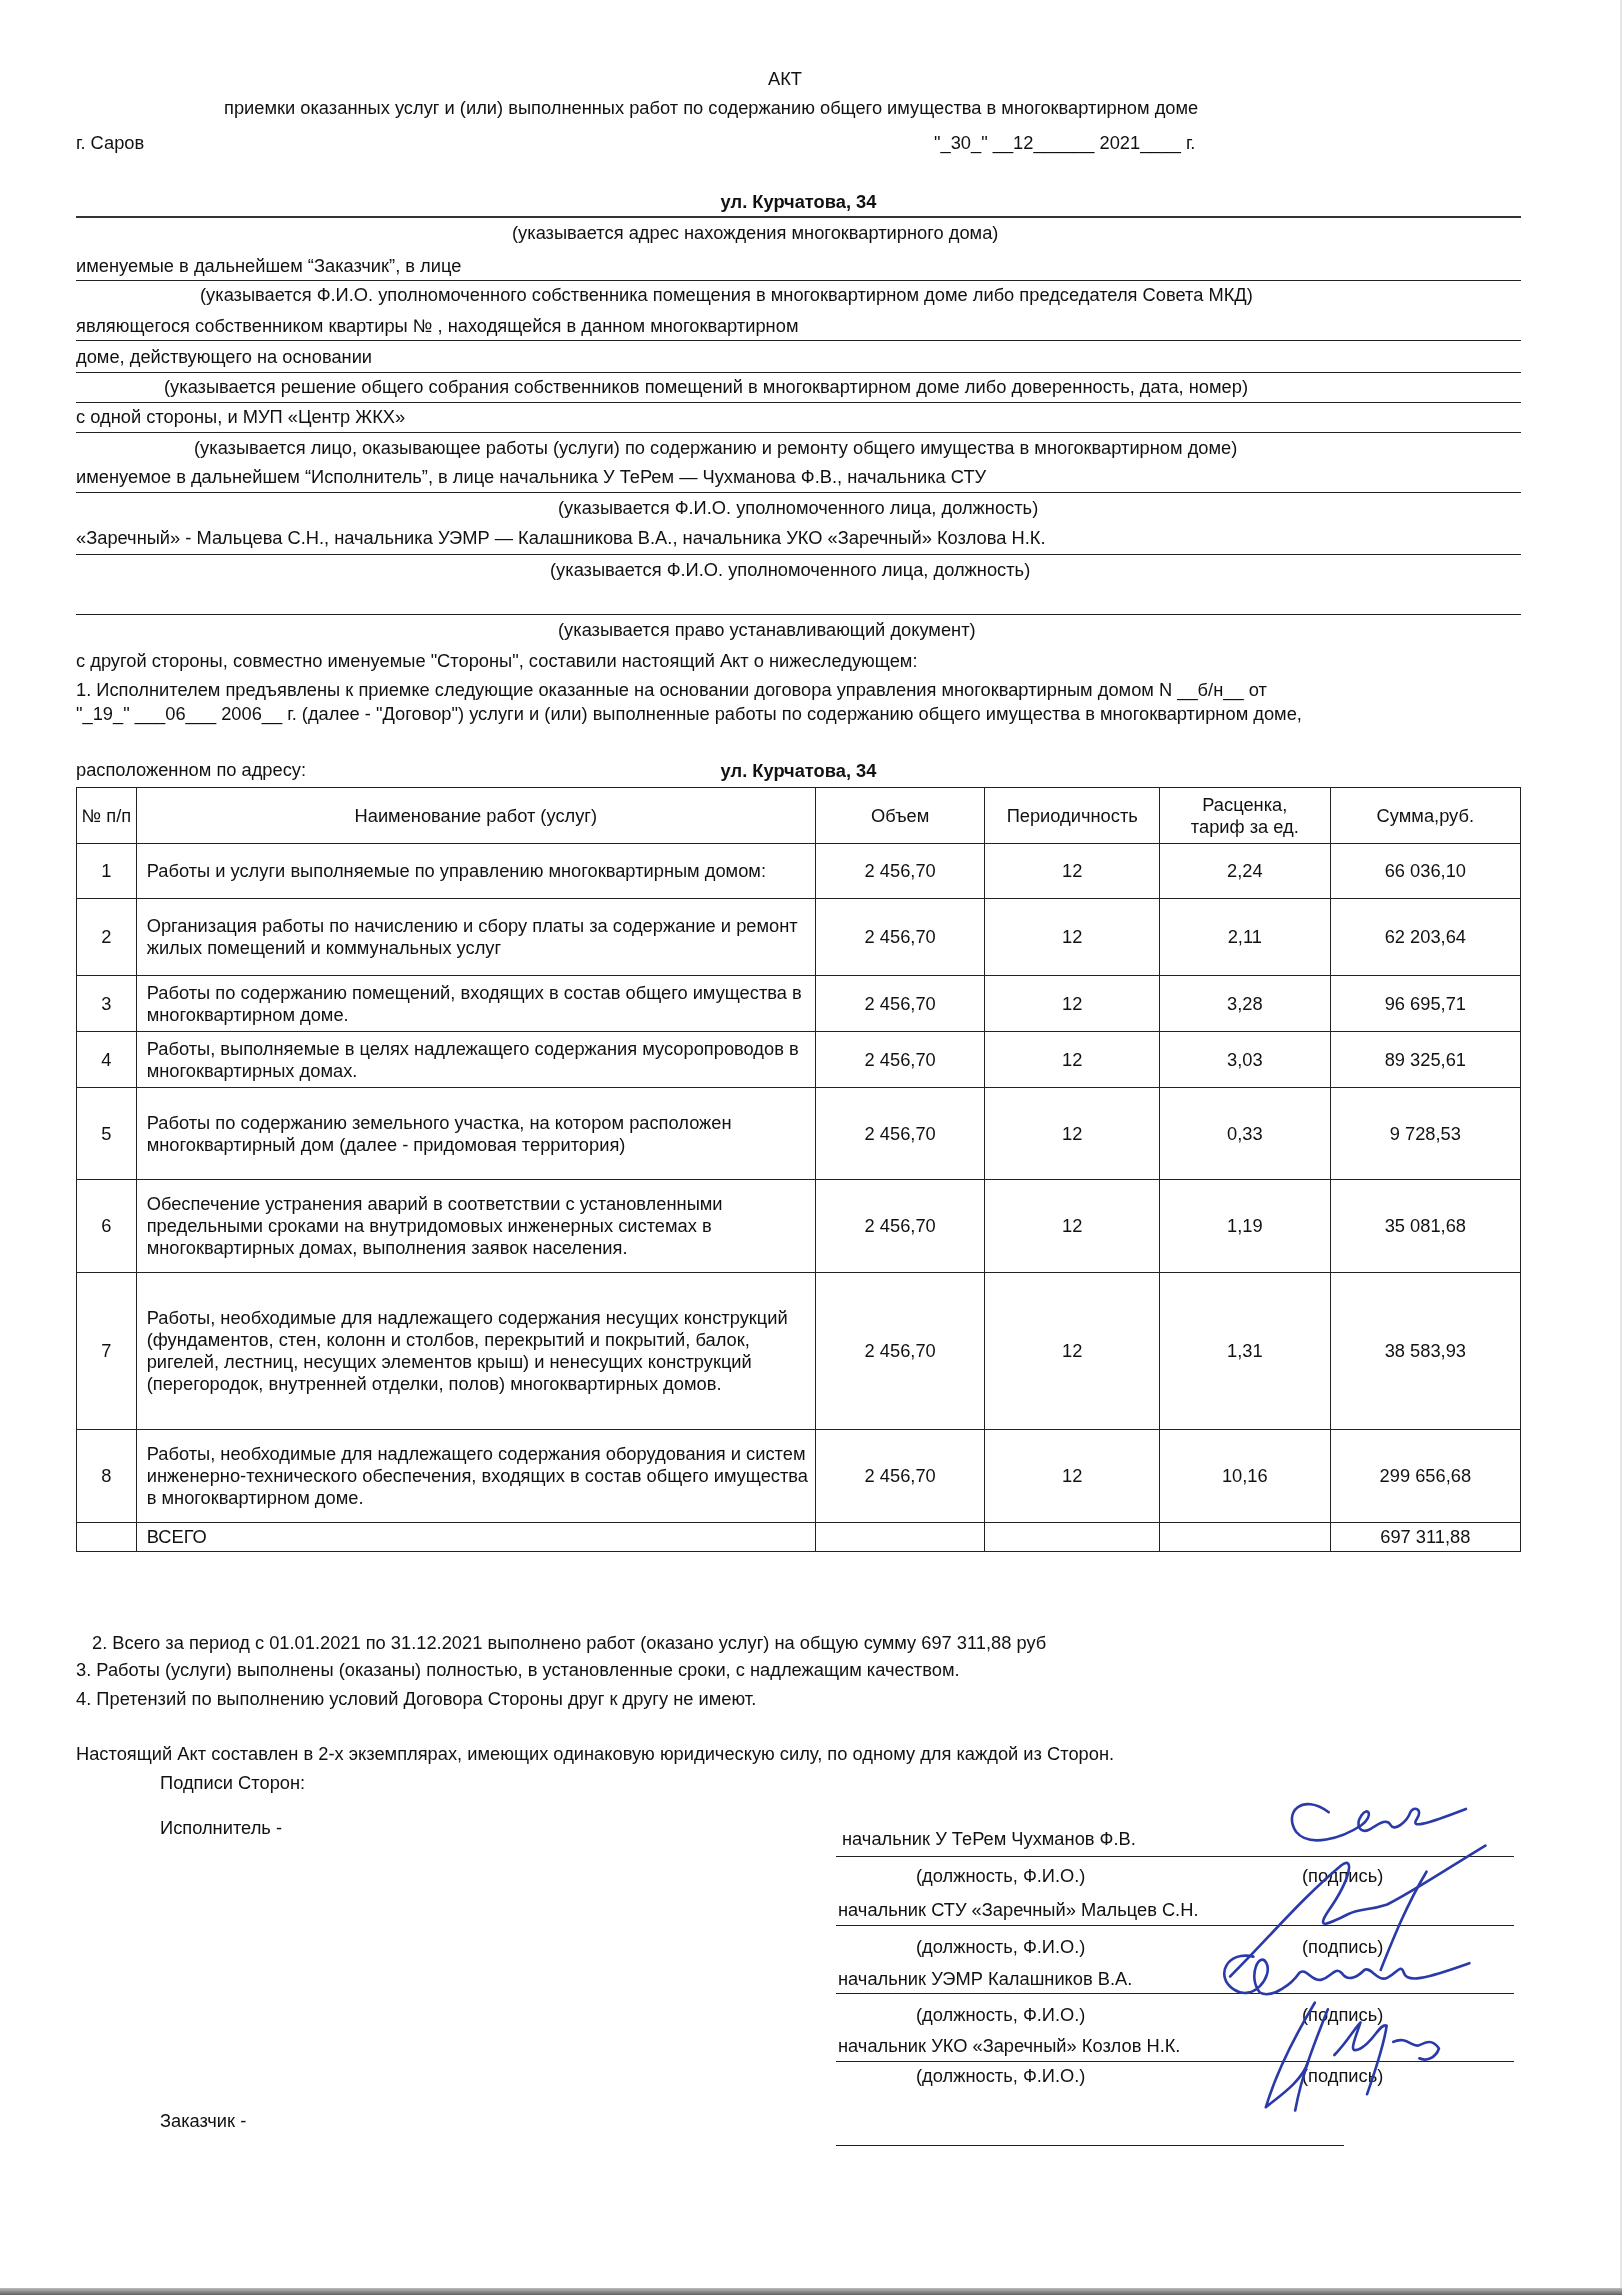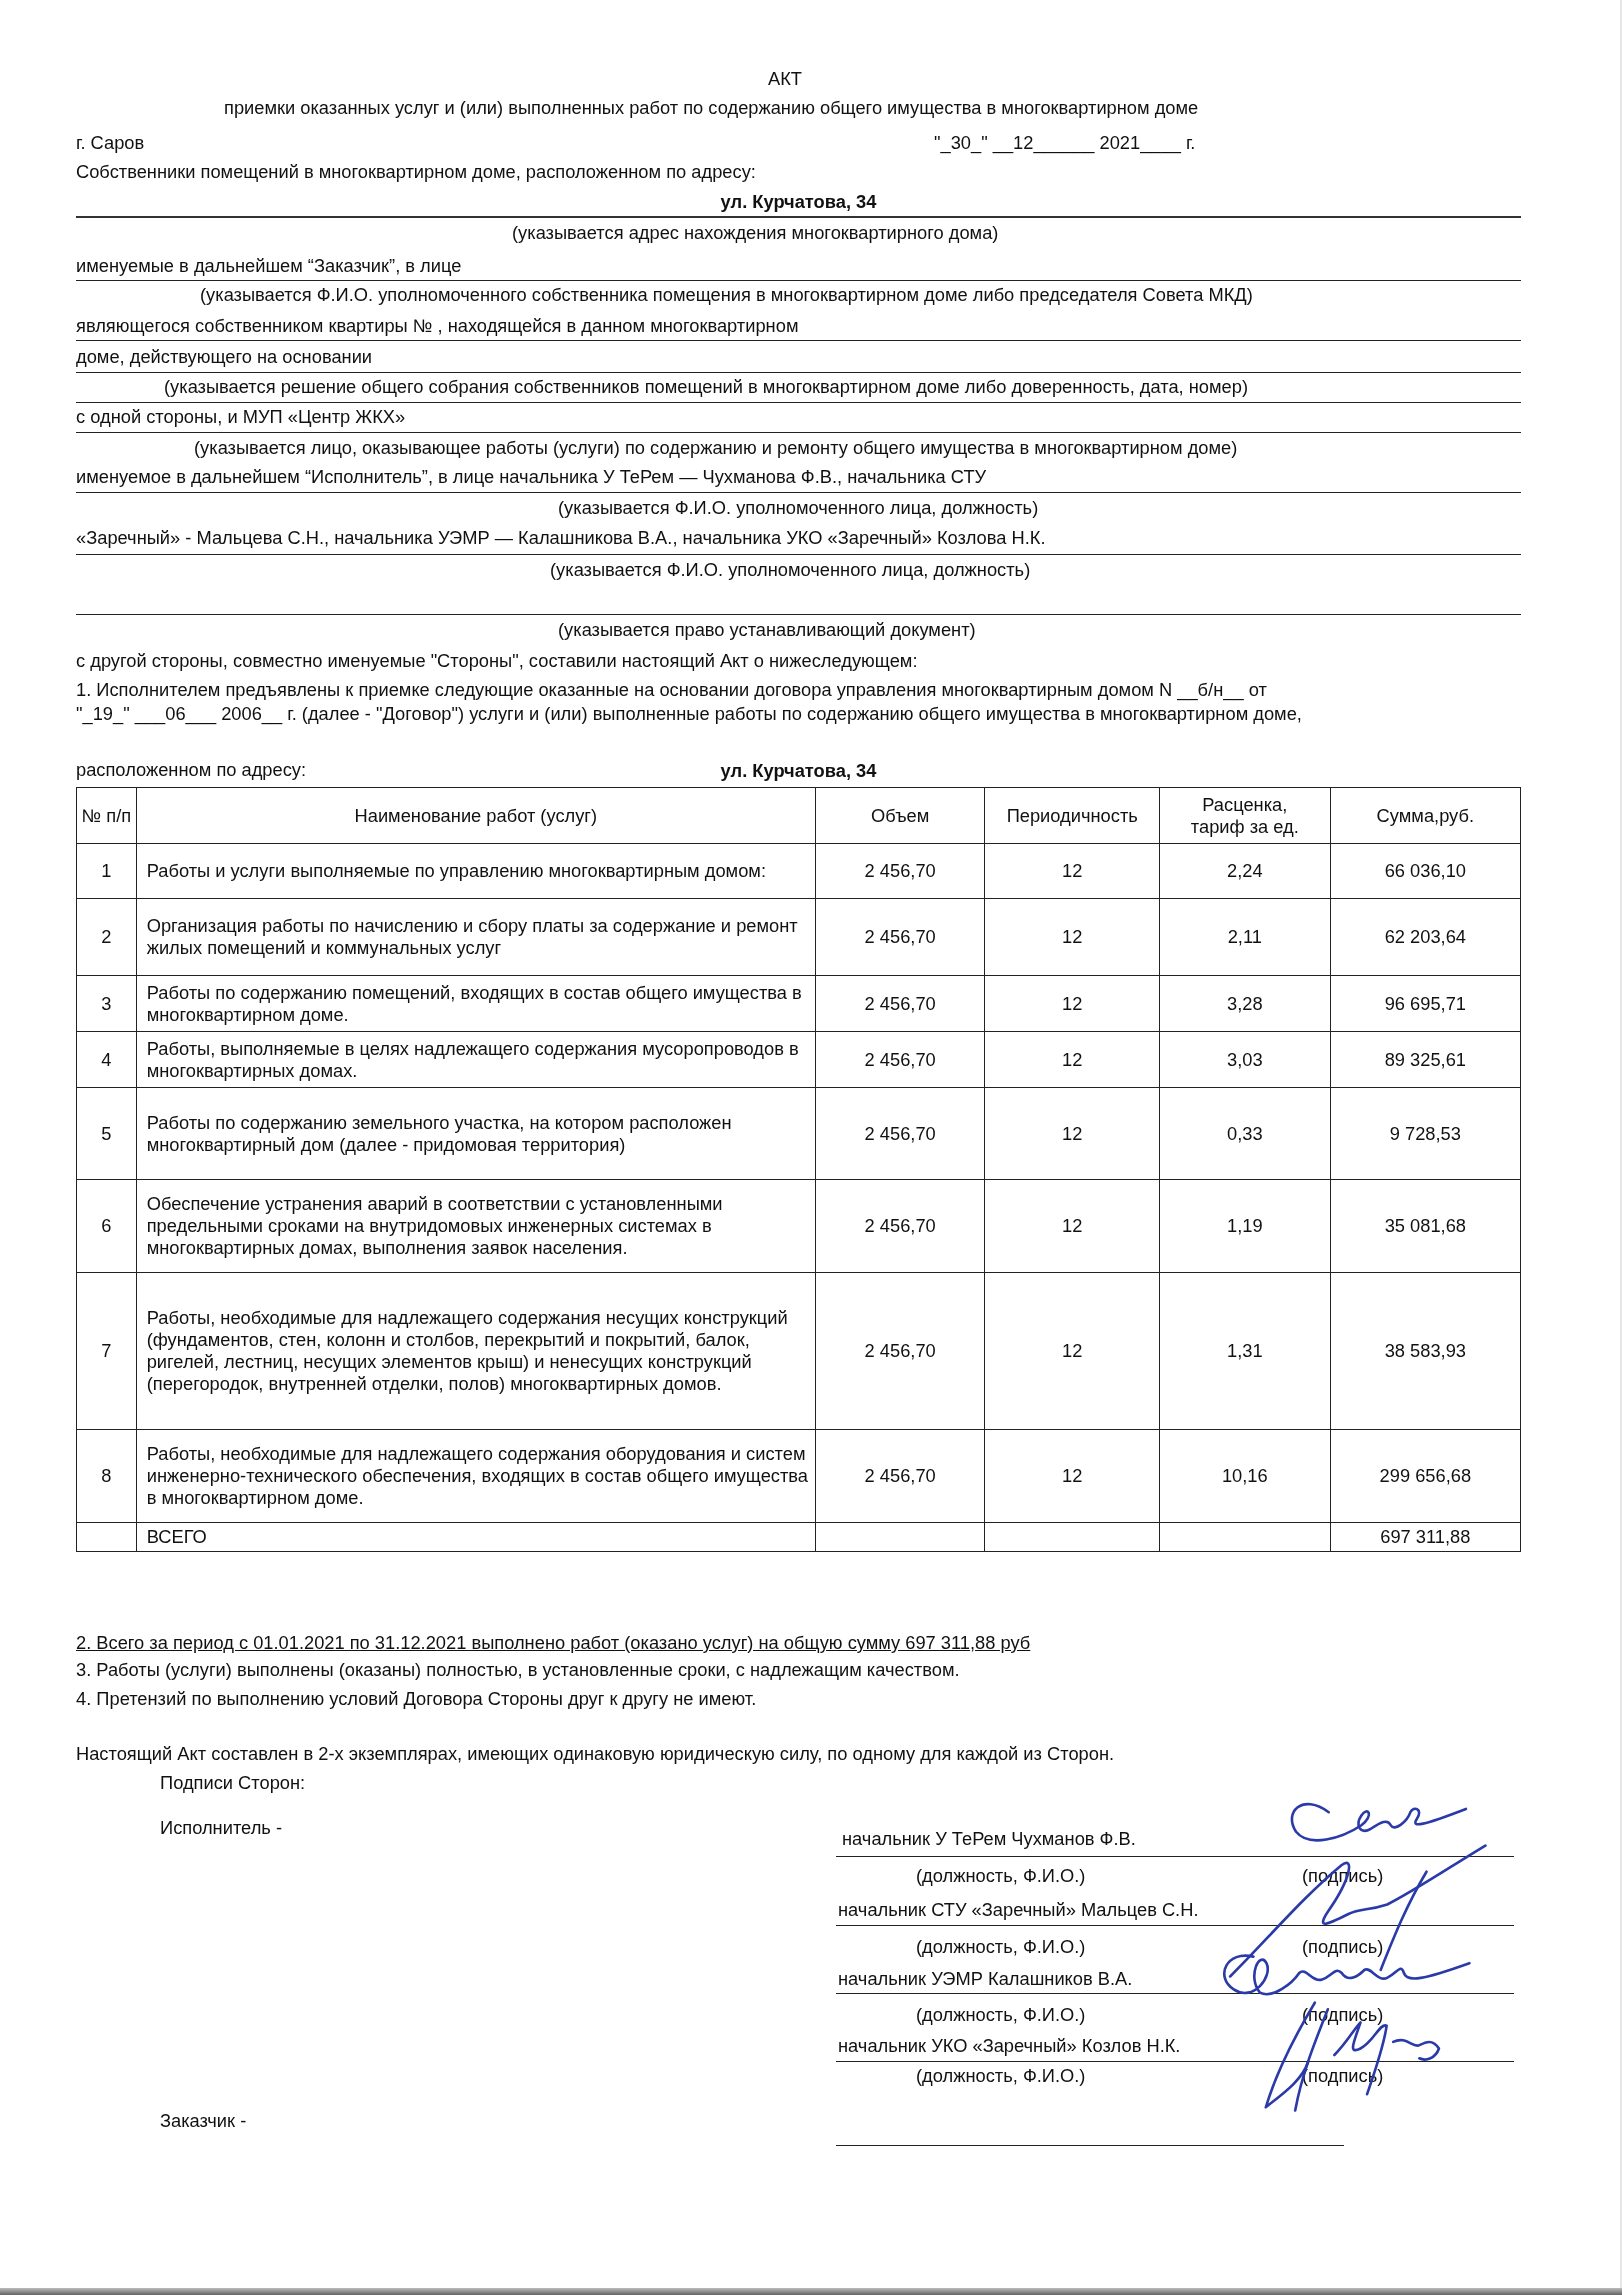--- a/index.html
+++ b/index.html
@@ -44,21 +44,20 @@
 </style>
 </head>
 <body>
 
 <div class="page">
 
   <div class="abs t28 center" style="left:0;width:1570px;top:68px;">АКТ</div>
   <div class="abs t28" style="left:224px;top:97px;">приемки оказанных услуг и (или) выполненных работ по содержанию общего имущества в многоквартирном доме</div>
   <div class="abs t28" style="left:76px;top:132px;">г.  Саров</div>
   <div class="abs t28" style="left:934px;top:132px;">"_30_" __12______ 2021____ г.</div>
-  <div class="abs t28" style="left:76px;top:161px;">Собственники помещений в многоквартирном доме, расположенном по адресу:</div>
   <div class="abs t28 bold center" style="left:76px;width:1445px;top:191px;">ул. Курчатова, 34</div>
   <div class="rule thick" style="left:76px;width:1445px;top:216px;"></div>
 
   <div class="abs t28" style="left:512px;top:222px;">(указывается адрес нахождения многоквартирного дома)</div>
   <div class="abs t28" style="left:76px;top:255px;">именуемые в дальнейшем “Заказчик”, в лице</div>
   <div class="rule" style="left:76px;width:1445px;top:280px;"></div>
   <div class="abs t28" style="left:178px;top:284px;margin-left:22px;">(указывается Ф.И.О. уполномоченного собственника помещения в многоквартирном доме либо председателя Совета  МКД)</div>
   <div class="abs t28" style="left:76px;top:315px;">являющегося собственником квартиры №            , находящейся в данном многоквартирном</div>
   <div class="rule" style="left:76px;width:1445px;top:340px;"></div>
   <div class="abs t28" style="left:76px;top:346px;">доме, действующего на основании</div>
@@ -165,21 +164,21 @@
           <td class="num"></td>
           <td class="name">ВСЕГО</td>
           <td class="val"></td>
           <td class="val"></td>
           <td class="val"></td>
           <td class="sum">697 311,88</td>
         </tr>
       </tbody>
   </table>
 
-  <div class="abs t28" style="left:76px;top:1632px;text-decoration:underline;">2. Всего за период с 01.01.2021 по 31.12.2021  выполнено работ (оказано услуг) на общую сумму 697 311,88 руб</div>
+  <div class="abs t28" style="left:92px;top:1632px;">2. Всего за период с 01.01.2021 по 31.12.2021  выполнено работ (оказано услуг) на общую сумму 697 311,88 руб</div>
   <div class="abs t28" style="left:76px;top:1659px;">3. Работы (услуги) выполнены (оказаны) полностью, в установленные сроки, с надлежащим качеством.</div>
   <div class="abs t28" style="left:76px;top:1688px;">4. Претензий по выполнению условий Договора Стороны друг к другу не имеют.</div>
   <div class="abs t28" style="left:76px;top:1743px;">Настоящий Акт составлен в 2-х экземплярах, имеющих одинаковую юридическую силу, по одному для каждой из Сторон.</div>
   <div class="abs t28" style="left:160px;top:1772px;">Подписи Сторон:</div>
 
   <div class="abs t28" style="left:160px;top:1817px;">Исполнитель -</div>
 
   <div class="abs t28" style="left:842px;top:1828px;">начальник У ТеРем Чухманов Ф.В.</div>
   <div class="rule" style="left:836px;width:678px;top:1856px;"></div>
   <div class="abs t28" style="left:916px;top:1865px;">(должность, Ф.И.О.)</div>

